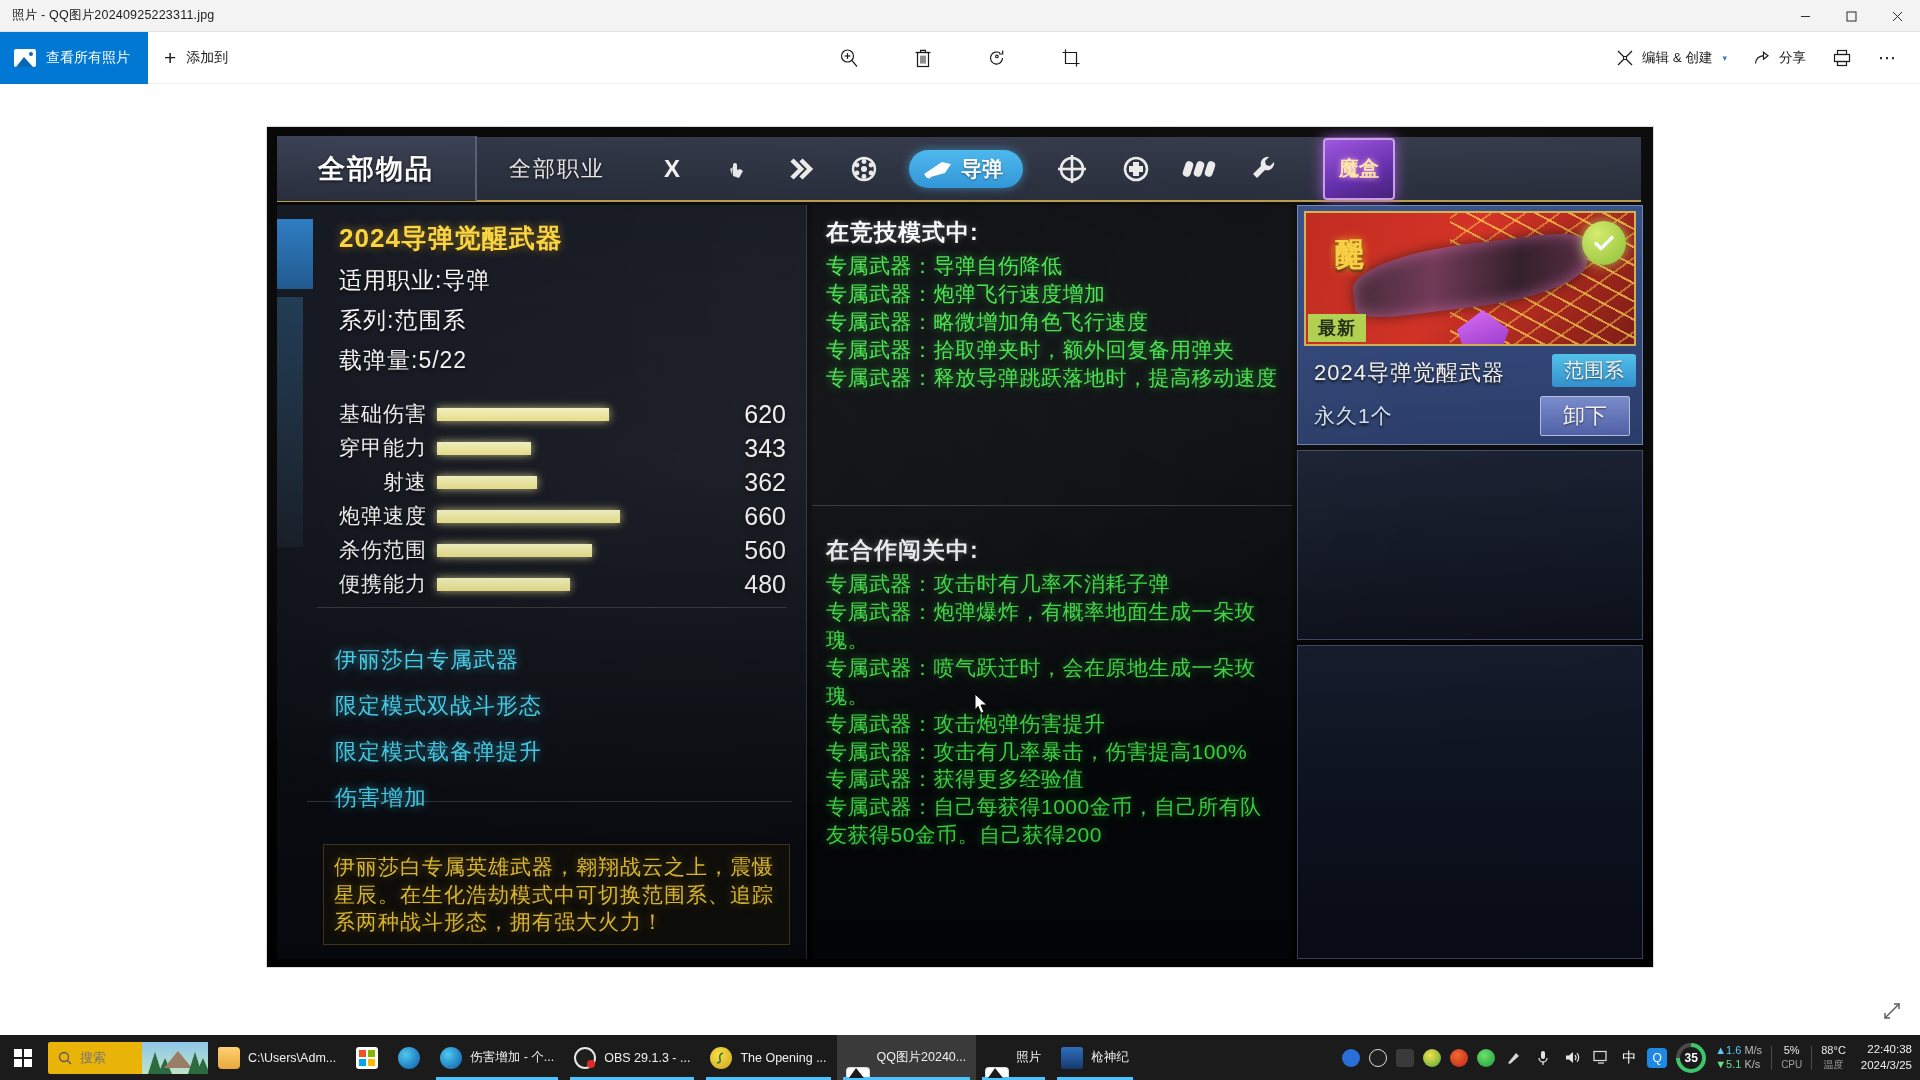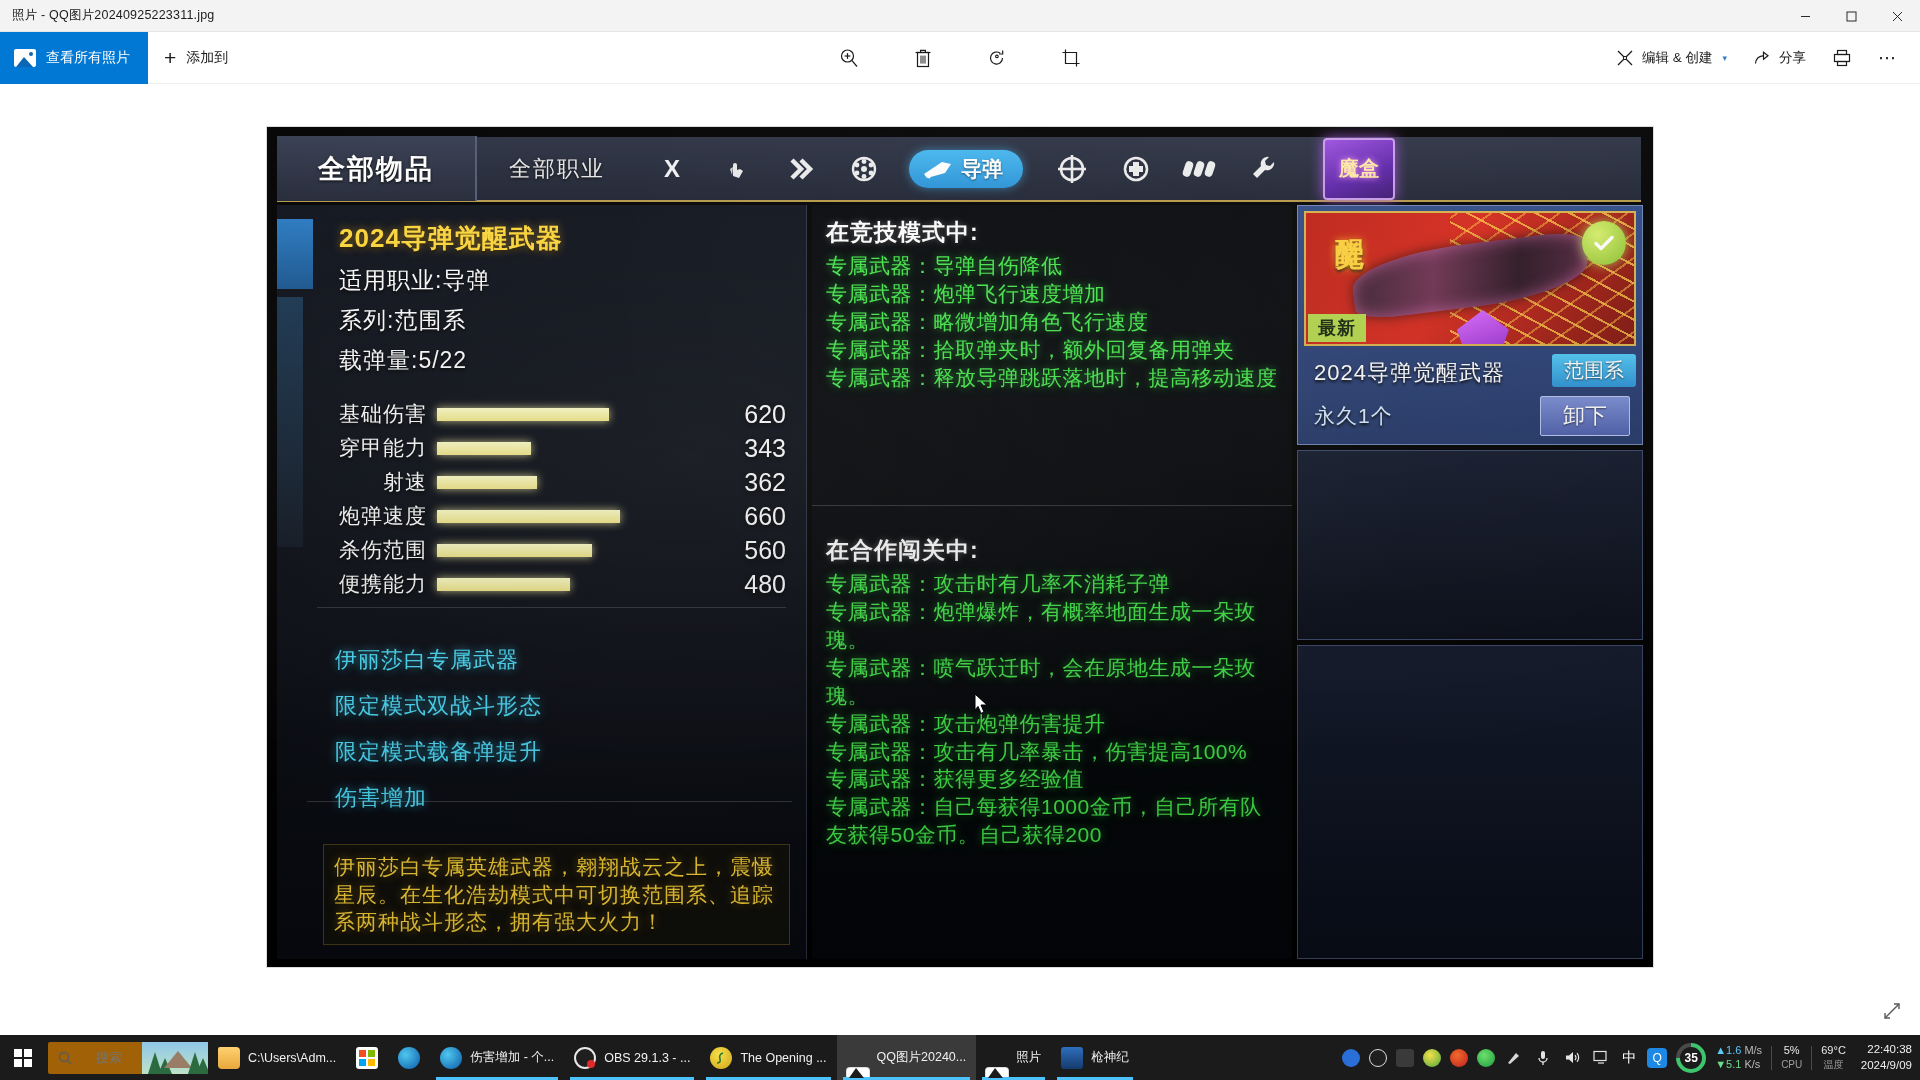--- a/index.html
+++ b/index.html
@@ -282,22 +282,22 @@
     position:absolute; right:18px; bottom:10px; color:#5a5a5a;
   }
 
   
   .taskbar {
     position:absolute; left:0; right:0; bottom:0; height:45px;
     background:#1b1b1b; display:flex; align-items:center;
   }
   .start-btn { width:46px; height:45px; display:flex; align-items:center; justify-content:center; }
   .search-box {
-    width:160px; height:32px; background:#a16207; border-radius:2px; margin-left:2px;
-    display:flex; align-items:center; gap:24px; padding:0 10px; position:relative;
+    width:160px; height:32px; background:#eab308; border-radius:2px; margin-left:2px;
+    display:flex; align-items:center; gap:8px; padding:0 10px; position:relative;
   }
   .search-box input {
     border:0; outline:0; background:transparent; font-size:13px; color:#1b1b1b; width:78px;
     font-family:"Liberation Sans",sans-serif;
   }
   .search-thumb {
     position:absolute; right:0; top:0; width:66px; height:32px; overflow:hidden;
     background:linear-gradient(180deg,#8fc7e8,#bfe3c7);
   }
   .search-thumb .tree {
@@ -769,21 +769,21 @@
       <span class="up">▲<span>1.6</span> <span class="unit">M/s</span></span><br>
       <span class="down">▼<span>5.1</span> <span class="unit">K/s</span></span>
     </span>
     <span class="tray-sep"></span>
     <span class="cpu">
       <span>5%</span><br>
       <span class="sub">CPU</span>
     </span>
     <span class="tray-sep"></span>
     <span class="temp">
-      <span>69°C</span><br>
+      <span>88°C</span><br>
       <span class="sub">温度</span>
     </span>
     <span class="clock">
       <span>22:40:38</span><br>
-      <span>2024/9/09</span>
+      <span>2024/3/25</span>
     </span>
   </div>
 </div>
 
 </body></html>

